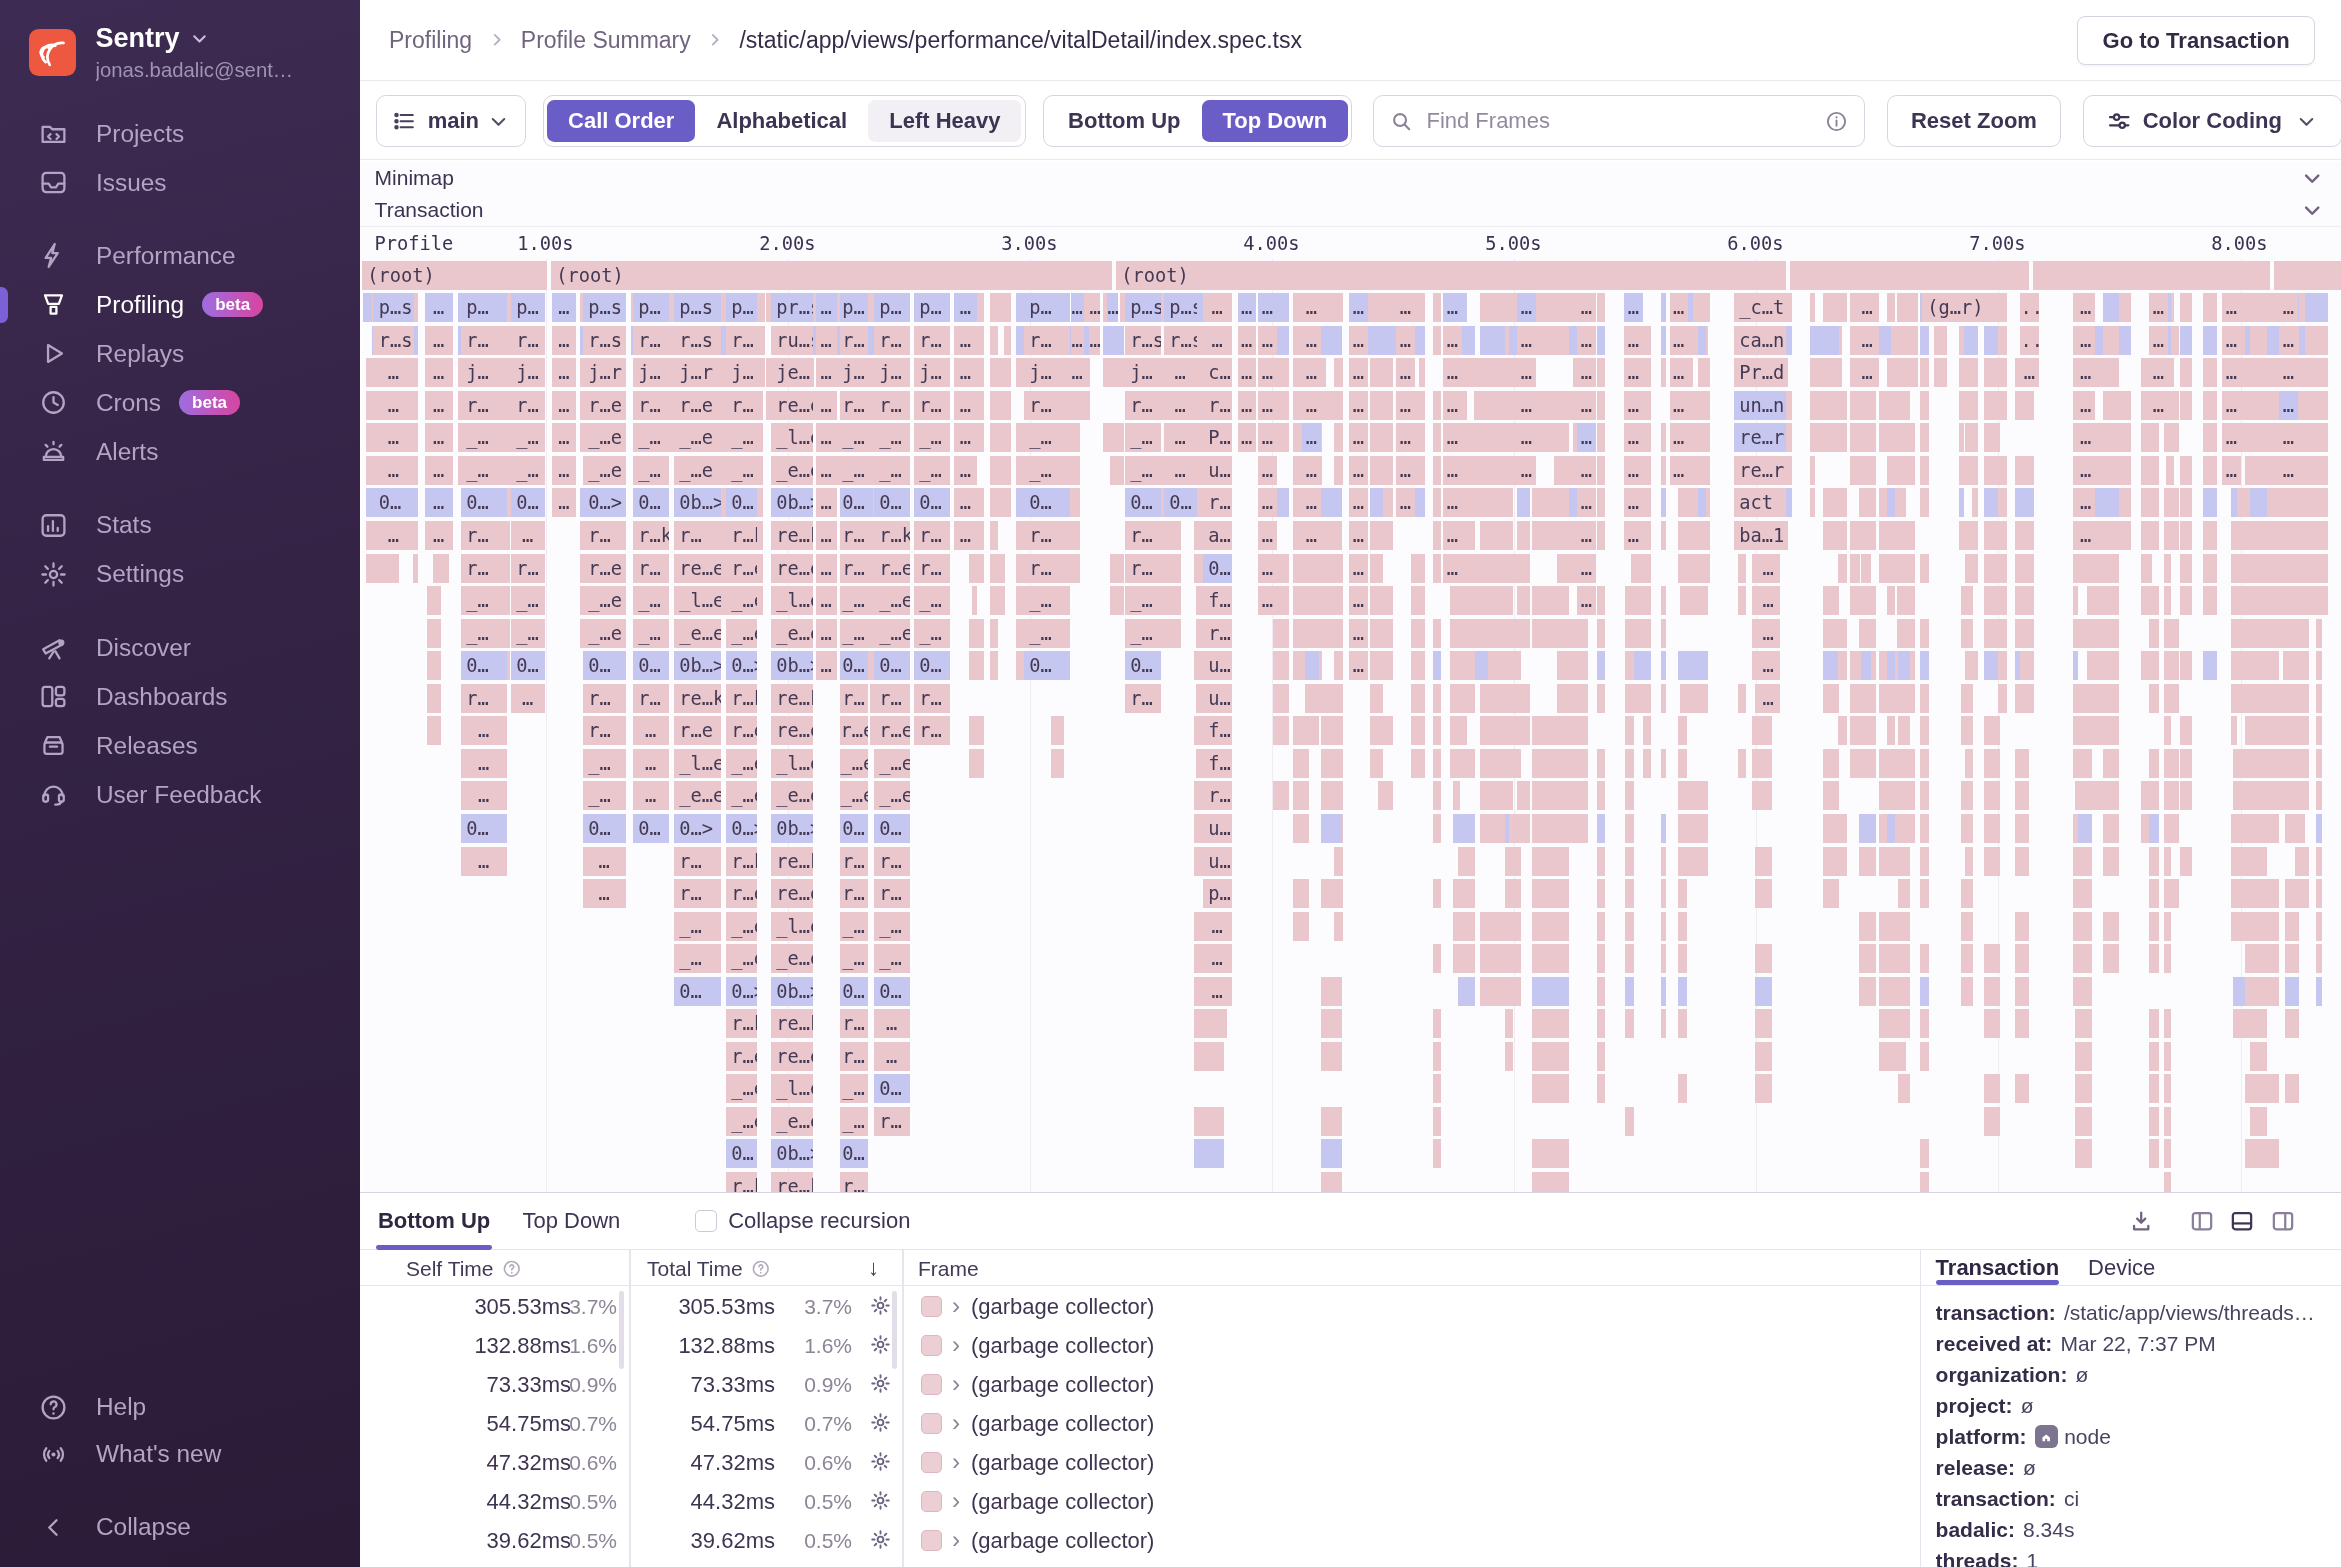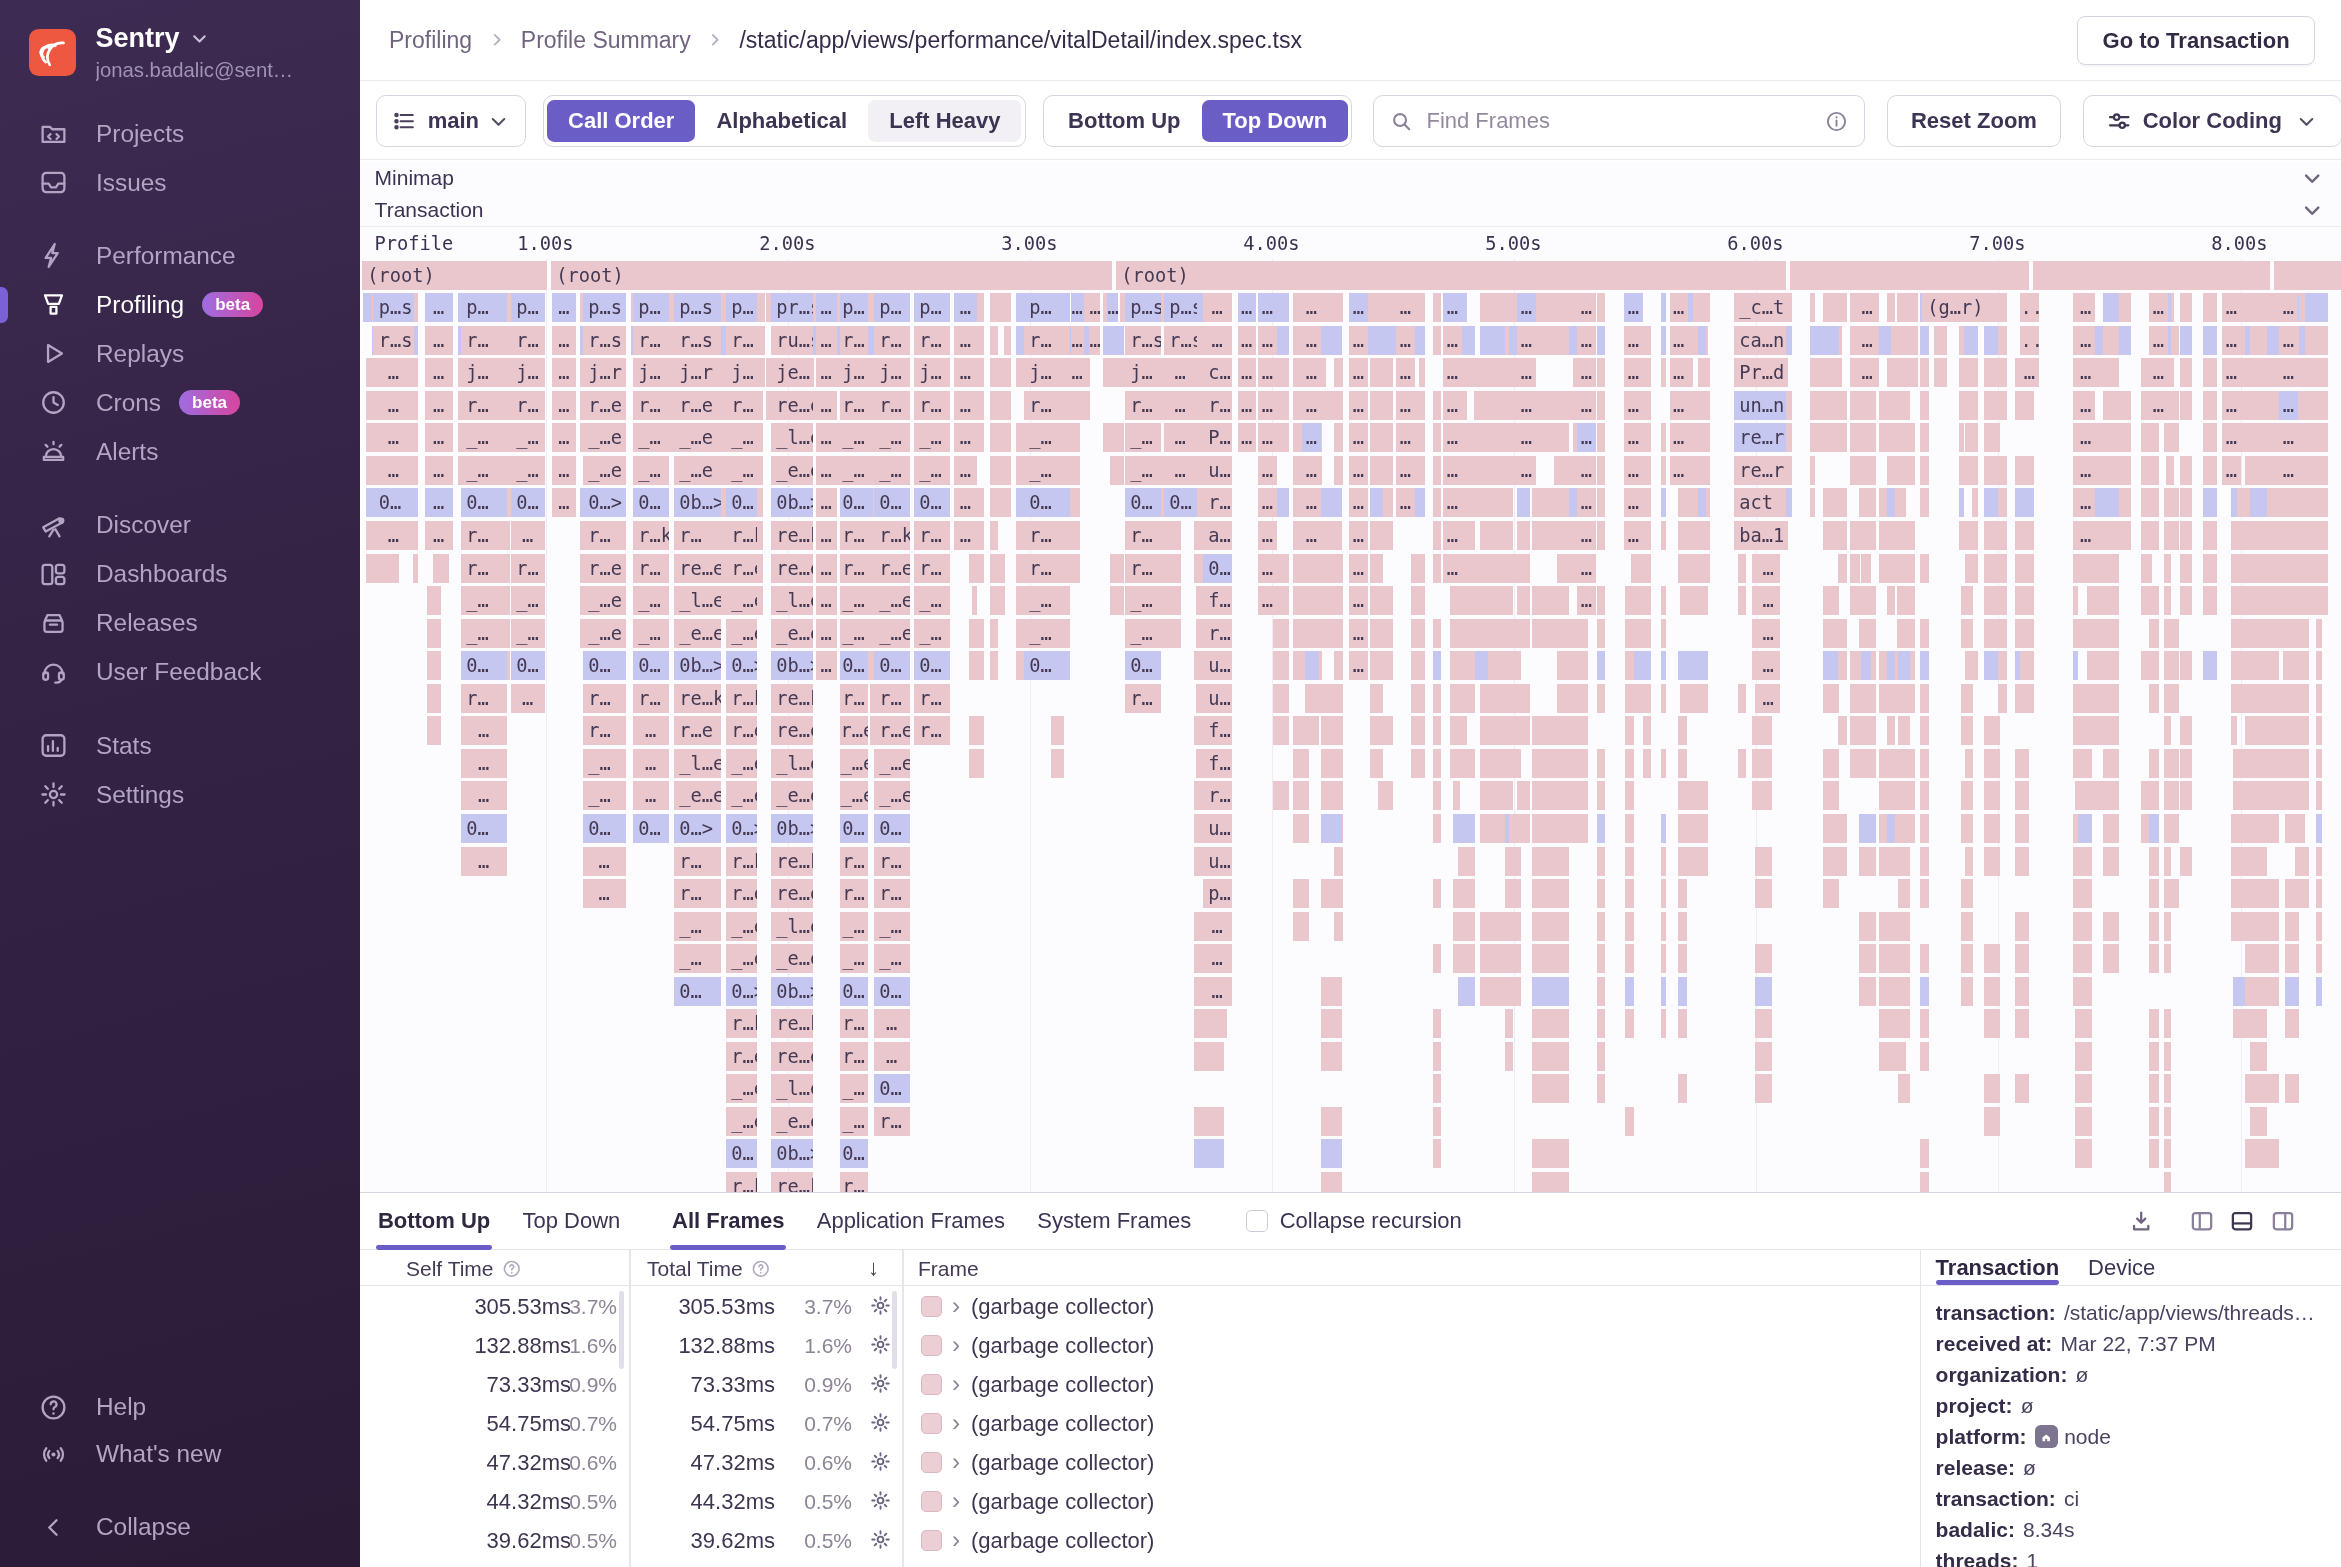--- a/index.html
+++ b/index.html
@@ -226,20 +226,40 @@
               <path d="M12 4v2M5.5 6.5 7 8M18.5 6.5 17 8"></path>
             </svg>
           </span>
           <span>Alerts</span>
         </div>
       </div>
       <div class="nav-group">
         <div class="nav-item">
           <span class="ni-icon" style="color:#b2a4c2">
             <svg width="29" height="29" viewBox="0 0 24 24" fill="none" stroke="currentColor" stroke-width="1.9" stroke-linecap="round" stroke-linejoin="round">
+              <rect x="3" y="3.5" width="18" height="17" rx="3"></rect>
+              <path d="M7.5 16.5v-4M11.5 16.5V8.5M15.5 16.5v-2.5"></path>
+            </svg>
+          </span>
+          <span>Stats</span>
+        </div>
+        <div class="nav-item">
+          <span class="ni-icon" style="color:#b2a4c2">
+            <svg width="29" height="29" viewBox="0 0 24 24" fill="none" stroke="currentColor" stroke-width="1.9" stroke-linecap="round" stroke-linejoin="round">
+              <circle cx="12" cy="12" r="3"></circle>
+              <path d="M12 2.8v3M12 18.2v3M2.8 12h3M18.2 12h3M5.2 5.2l2.1 2.1M16.7 16.7l2.1 2.1M18.8 5.2l-2.1 2.1M7.3 16.7l-2.1 2.1"></path>
+            </svg>
+          </span>
+          <span>Settings</span>
+        </div>
+      </div>
+      <div class="nav-group">
+        <div class="nav-item">
+          <span class="ni-icon" style="color:#b2a4c2">
+            <svg width="29" height="29" viewBox="0 0 24 24" fill="none" stroke="currentColor" stroke-width="1.9" stroke-linecap="round" stroke-linejoin="round">
               <path d="M3.5 13.5 17 6l2 3.8L5.5 17z"></path>
               <path d="M12 15.5 8.5 21M13.5 15l3.5 6"></path>
               <circle cx="18.5" cy="8" r="1.6"></circle>
             </svg>
           </span>
           <span>Discover</span>
         </div>
         <div class="nav-item">
           <span class="ni-icon" style="color:#b2a4c2">
             <svg width="29" height="29" viewBox="0 0 24 24" fill="none" stroke="currentColor" stroke-width="1.9" stroke-linecap="round" stroke-linejoin="round">
@@ -263,40 +283,20 @@
         <div class="nav-item">
           <span class="ni-icon" style="color:#b2a4c2">
             <svg width="29" height="29" viewBox="0 0 24 24" fill="none" stroke="currentColor" stroke-width="1.9" stroke-linecap="round" stroke-linejoin="round">
               <path d="M4.5 13a7.5 7.5 0 0 1 15 0"></path>
               <rect x="3.5" y="12" width="4" height="6" rx="1.8"></rect>
               <rect x="16.5" y="12" width="4" height="6" rx="1.8"></rect>
               <path d="M18.5 18a4.5 3.2 0 0 1-5 2.3"></path>
             </svg>
           </span>
           <span>User Feedback</span>
-        </div>
-      </div>
-      <div class="nav-group">
-        <div class="nav-item">
-          <span class="ni-icon" style="color:#b2a4c2">
-            <svg width="29" height="29" viewBox="0 0 24 24" fill="none" stroke="currentColor" stroke-width="1.9" stroke-linecap="round" stroke-linejoin="round">
-              <rect x="3" y="3.5" width="18" height="17" rx="3"></rect>
-              <path d="M7.5 16.5v-4M11.5 16.5V8.5M15.5 16.5v-2.5"></path>
-            </svg>
-          </span>
-          <span>Stats</span>
-        </div>
-        <div class="nav-item">
-          <span class="ni-icon" style="color:#b2a4c2">
-            <svg width="29" height="29" viewBox="0 0 24 24" fill="none" stroke="currentColor" stroke-width="1.9" stroke-linecap="round" stroke-linejoin="round">
-              <circle cx="12" cy="12" r="3"></circle>
-              <path d="M12 2.8v3M12 18.2v3M2.8 12h3M18.2 12h3M5.2 5.2l2.1 2.1M16.7 16.7l2.1 2.1M18.8 5.2l-2.1 2.1M7.3 16.7l-2.1 2.1"></path>
-            </svg>
-          </span>
-          <span>Settings</span>
         </div>
       </div>
     </nav>
   <div class="sidebar-footer" id="nav-footer">
       <div class="nav-item">
         <span class="ni-icon" style="color:#b2a4c2">
           <svg width="29" height="29" viewBox="0 0 24 24" fill="none" stroke="currentColor" stroke-width="1.9" stroke-linecap="round" stroke-linejoin="round">
             <circle cx="12" cy="12" r="9"></circle>
             <path d="M9.7 9.3a2.4 2.4 0 1 1 3.4 2.3c-.9.4-1.1 1-1.1 1.9"></path>
             <circle cx="12" cy="17" r="1" fill="currentColor" stroke="none"></circle>
@@ -2715,25 +2715,20 @@
       <div class="fc ctr" style="left: 1917px; top: 197px; width: 19.5px; height: 29px;">…</div>
     </div>
 
   <div class="bottom">
     <div class="bp-tabs">
       <span id="tabs-left" style="display:flex;">
           <span class="bp-tab active">Bottom Up</span>
           <span class="bp-tab">Top Down</span>
         </span>
       <span class="bp-gap"></span>
-      <span id="tabs-frames" style="display:flex;">
-          <span class="bp-tab active">All Frames</span>
-          <span class="bp-tab">Application Frames</span>
-          <span class="bp-tab">System Frames</span>
-        </span>
       <span class="cr-box"></span>
       <span class="cr-label">Collapse recursion</span>
       <span class="bp-icons">
         <span class="ic dl">
             <svg width="24.4" height="24.4" viewBox="0 0 24 24" fill="none" stroke="#6f6380" stroke-width="2.2" stroke-linecap="round" stroke-linejoin="round">
               <path d="M12 3.5v9.5M8 9.5l4 4 4-4"></path>
               <path d="M5 16.5V20h14v-3.5"></path>
             </svg>
           </span>
         <span class="ic">

